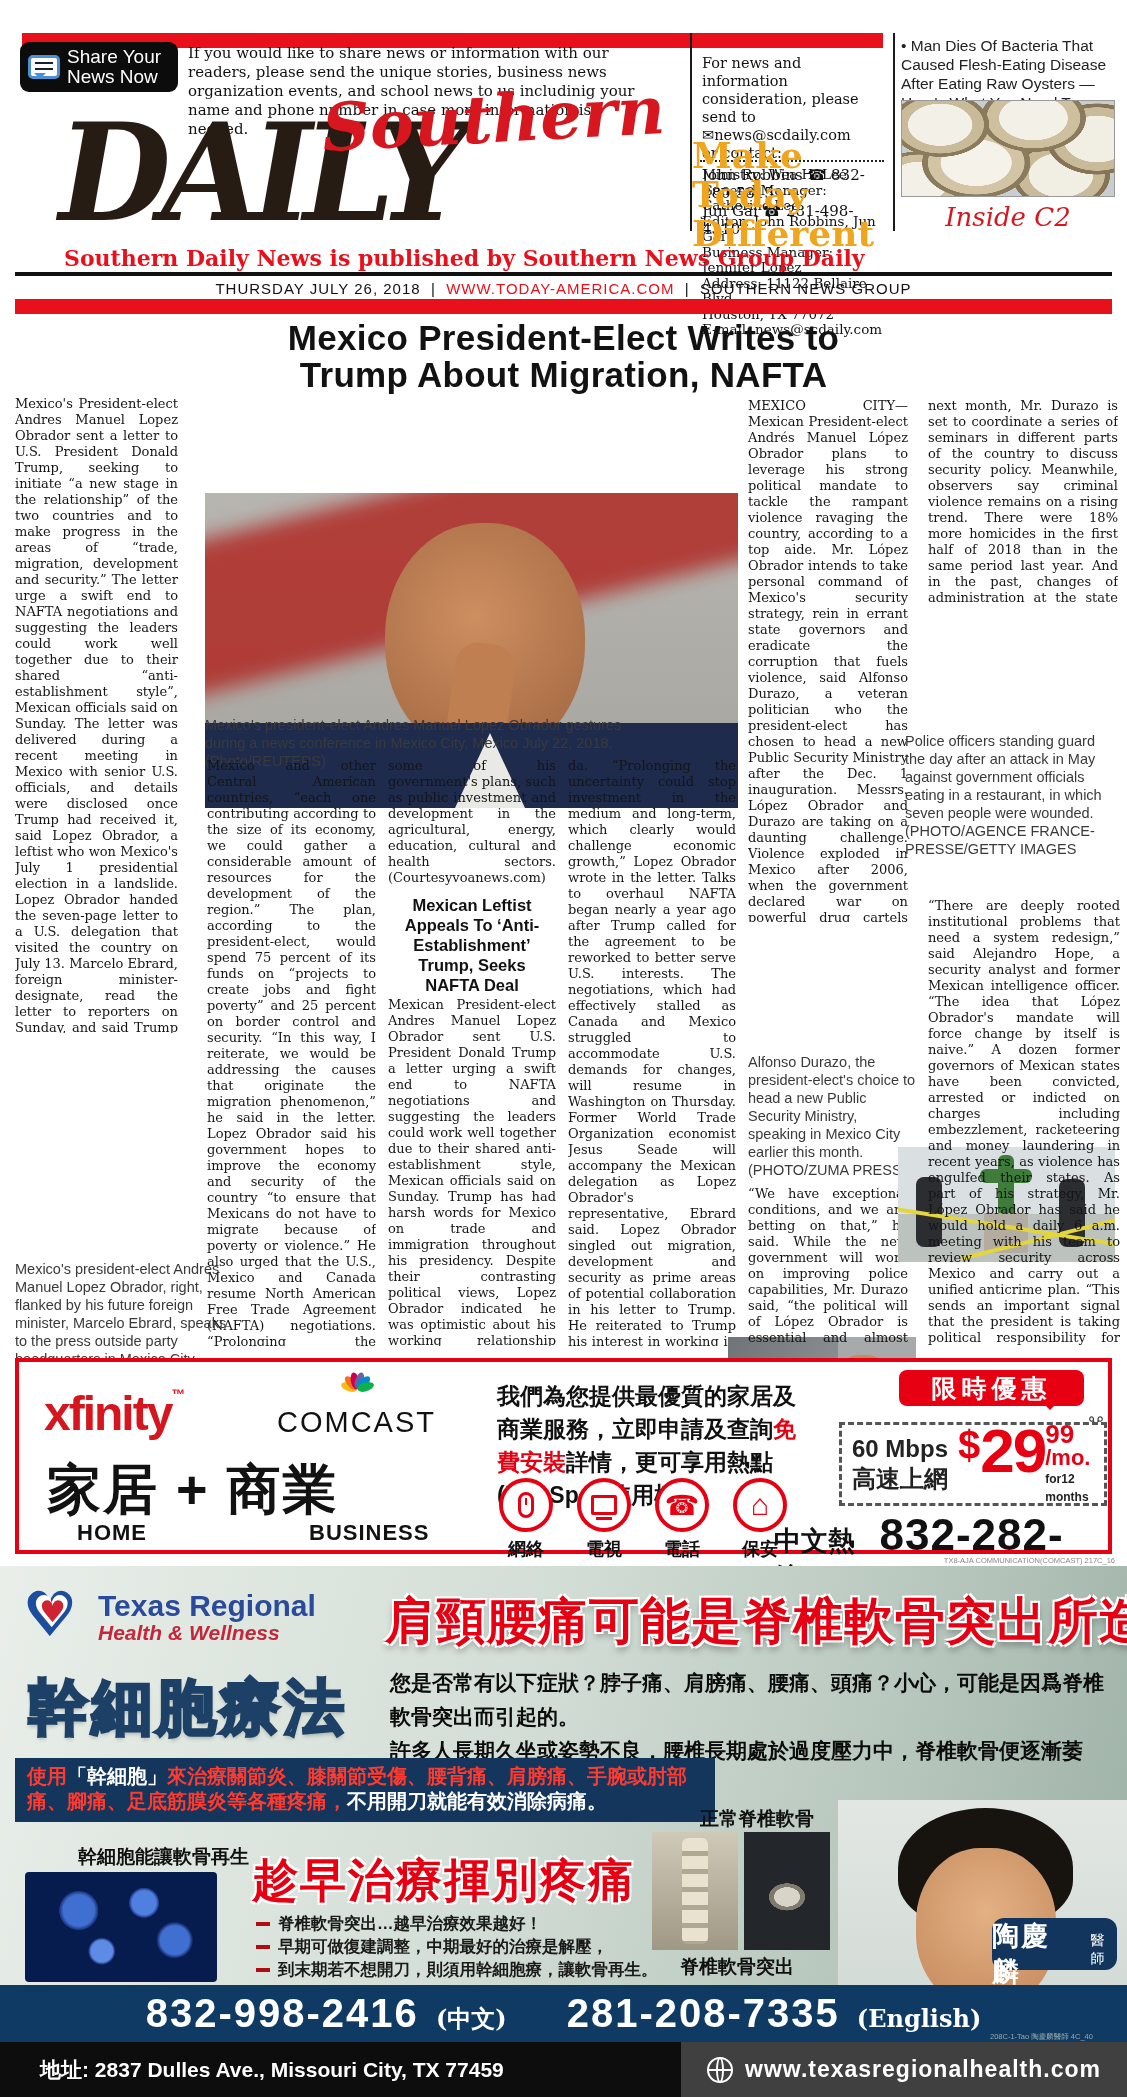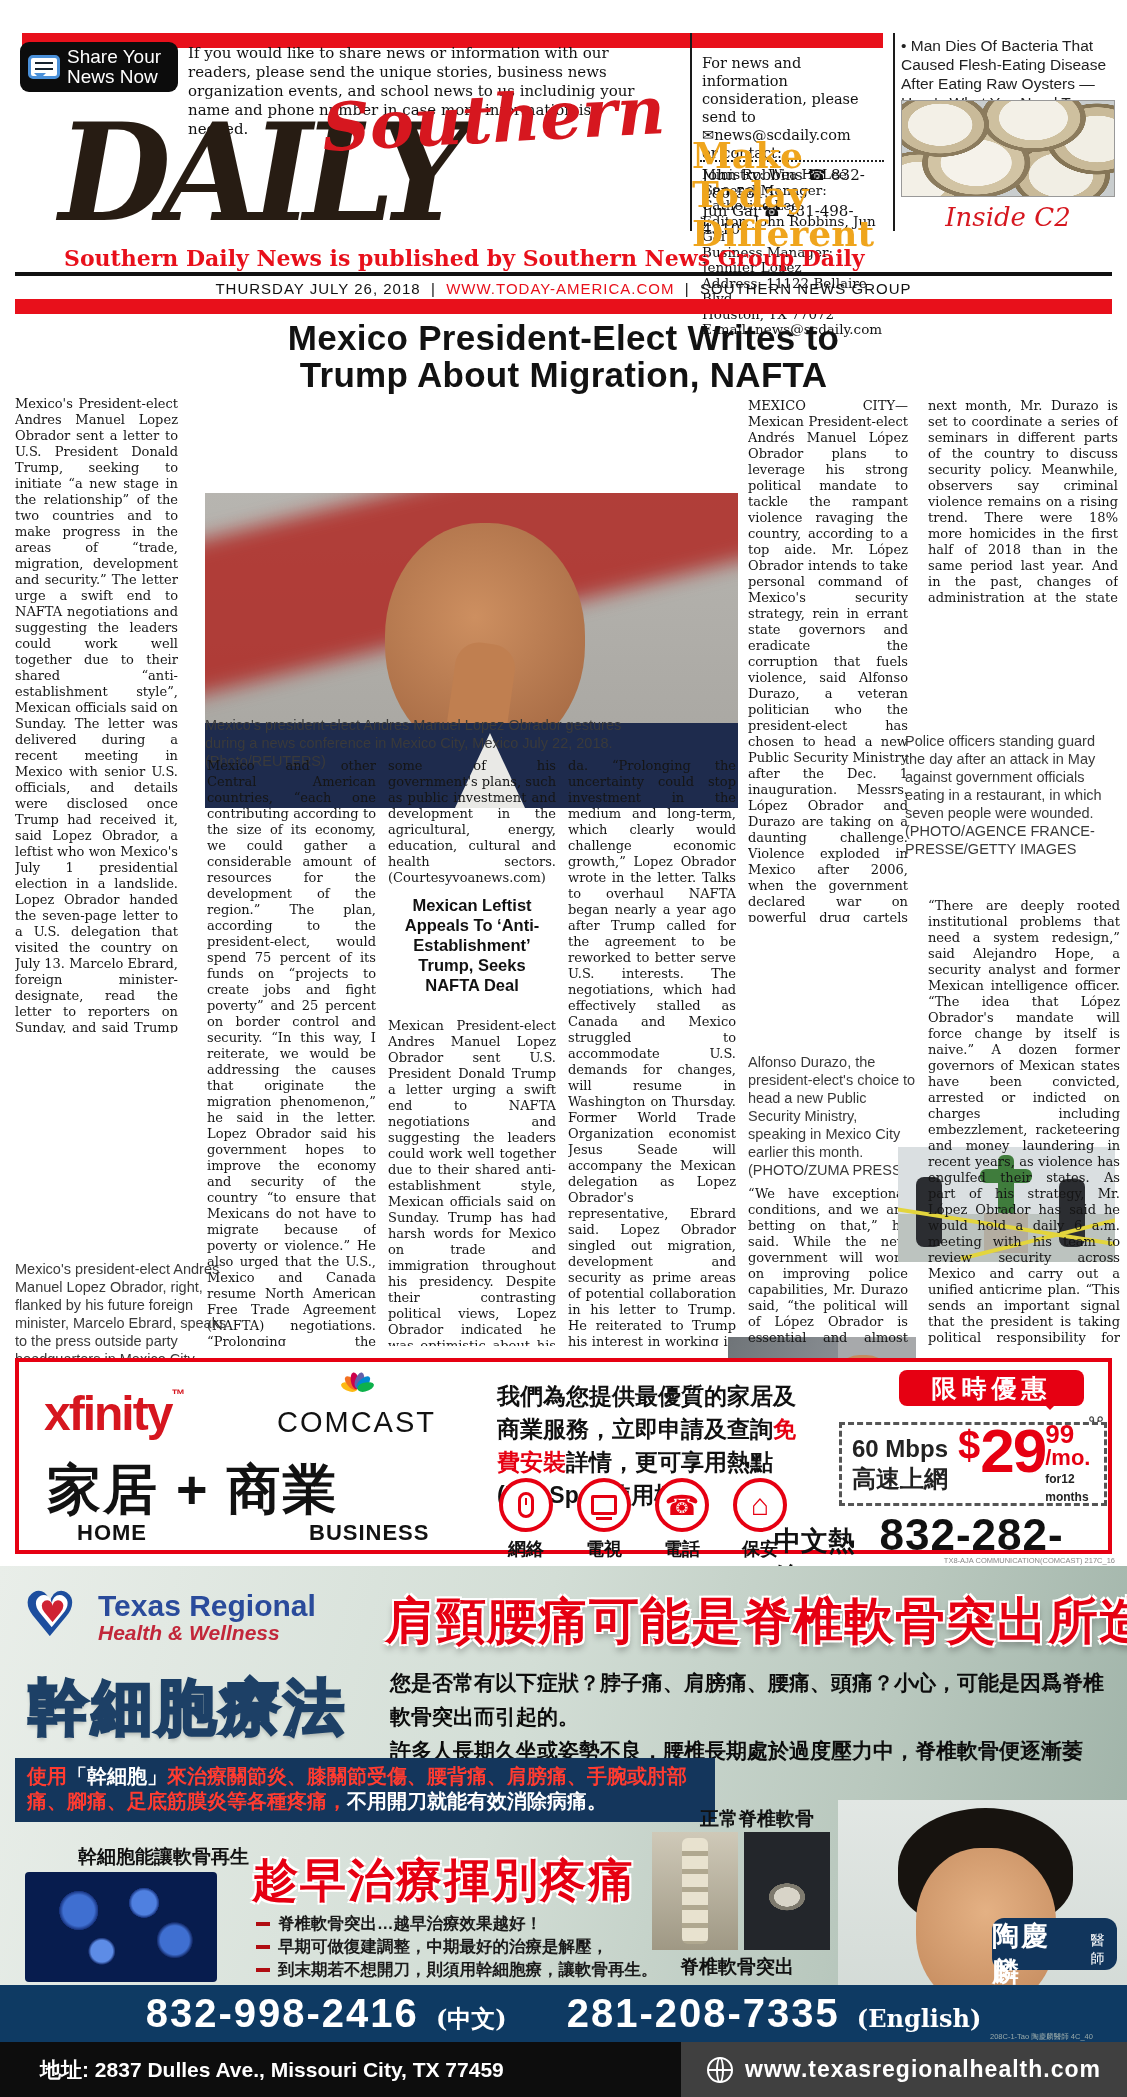--- a/index.html
+++ b/index.html
@@ -35,21 +35,21 @@
   .red-sub { color:#e8101b; font-weight:bold; font-size:22px; }
   .dateline { font-size:15px; letter-spacing:1px; color:#111; text-align:center; }
   .dateline .url { color:#e8101b; }
   .redband { background:#e8101b; }
 
   
   .headline { font-weight:bold; font-size:35px; line-height:37px; text-align:center; color:#121212; letter-spacing:.3px; }
   .col { font-size:13px; line-height:16px; text-align:justify; color:#151515; overflow:hidden; }
   .cap { font-family:"Liberation Sans","DejaVu Sans",sans-serif; font-size:14.5px; line-height:18px; color:#3a3a3a; }
   .subhead { font-family:"Liberation Sans","DejaVu Sans",sans-serif; font-weight:bold; font-size:16.5px;
-             line-height:20px; text-align:center; color:#111; margin:9px 4px 23px; }
+             line-height:20px; text-align:center; color:#111; margin:9px 4px 2px; }
   .photo { overflow:hidden; position:relative; }
 
   
   .ph-main { background:linear-gradient(#b7b5b0,#a6a49f); }
   .ph-main .flag { position:absolute; left:-60px; top:-30px; width:750px; height:150px; background:rgba(175,32,28,.8);
                    transform:rotate(-14deg); filter:blur(10px); }
   .ph-main .head { position:absolute; left:180px; top:30px; width:200px; height:235px; border-radius:48%;
                    background:radial-gradient(circle at 45% 40%, #cd8f60, #aa6e47 75%); }
   .ph-main .hand { position:absolute; left:245px; top:150px; width:60px; height:120px; border-radius:24px;
                    background:#c07f50; transform:rotate(8deg); }

